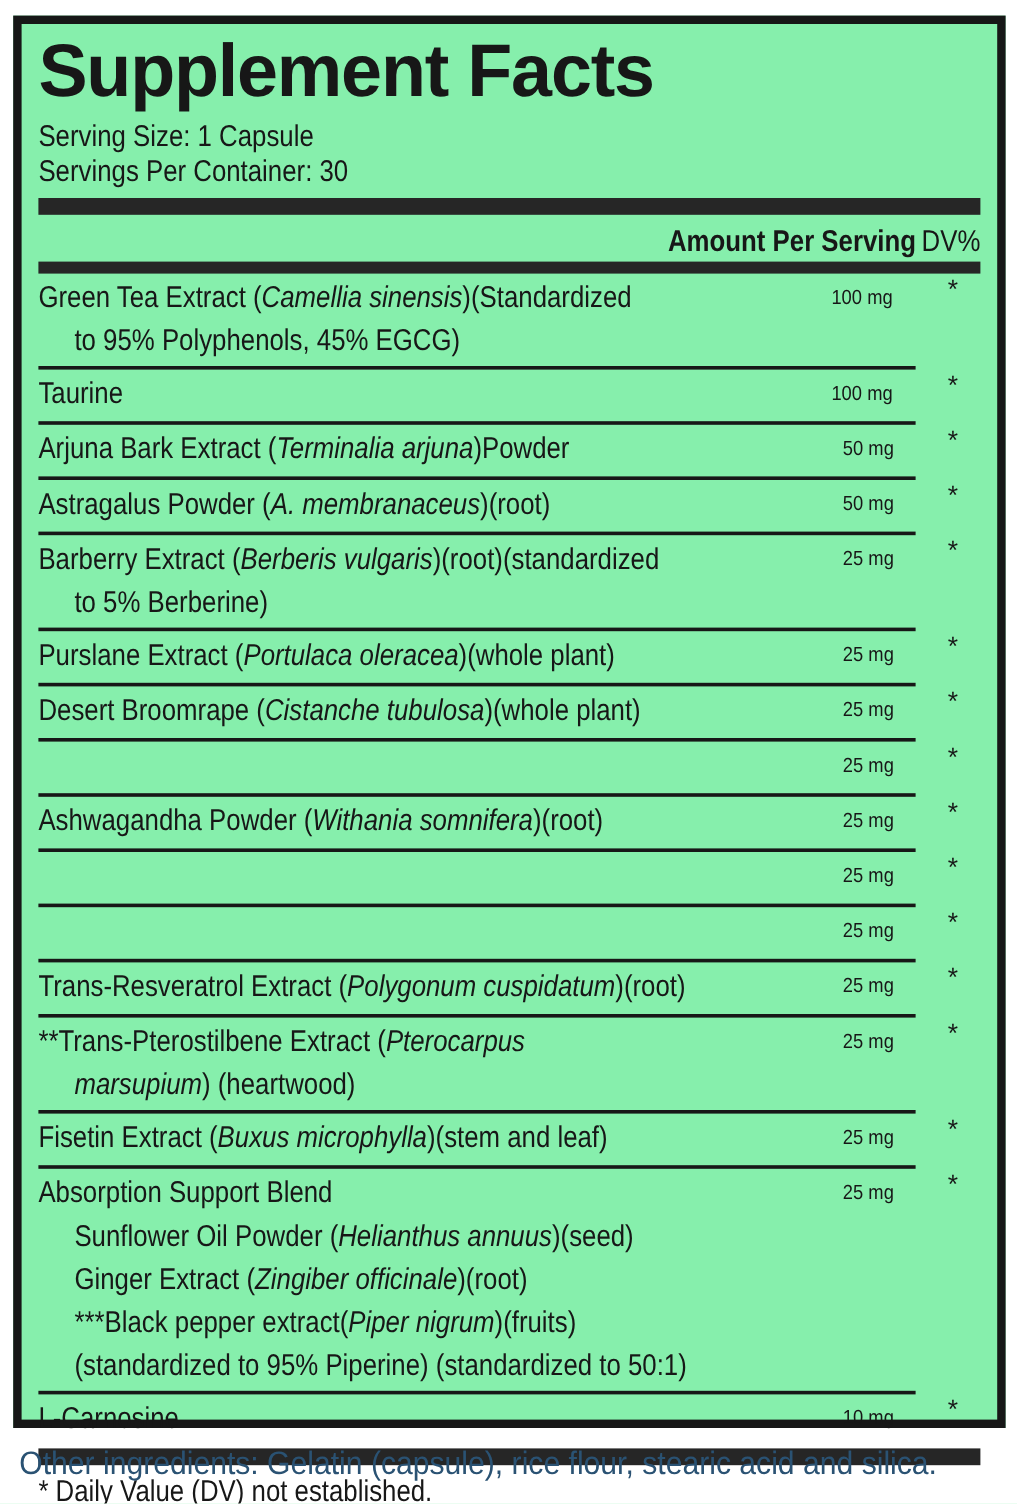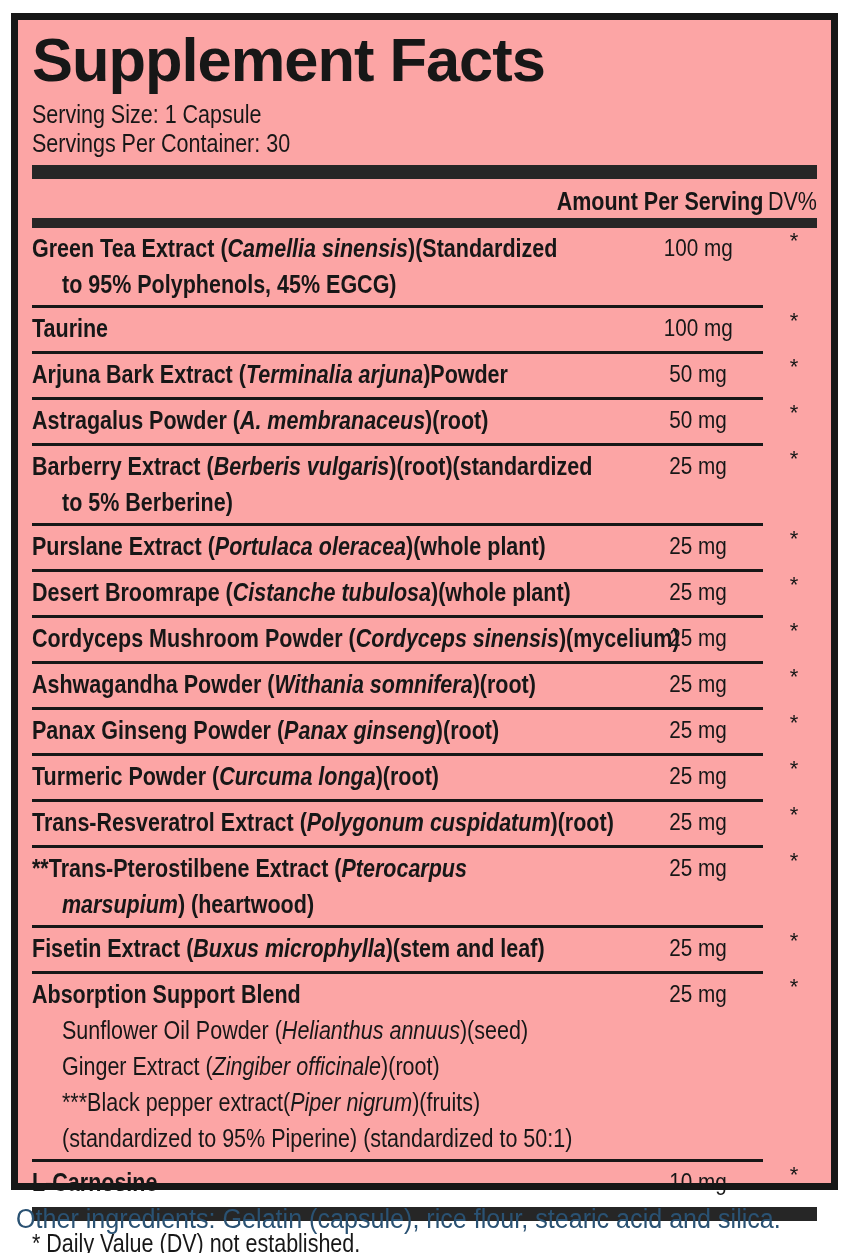--- a/index.html
+++ b/index.html
@@ -23,21 +23,21 @@
 
   
   .panel {
     position: absolute;
     left: 11px;
     top: 13px;
     width: 827px;
     height: 1177px;
     box-sizing: border-box;
     border: 7px solid #171717;
-    background: #fca5a5;
+    background: #86efac;
   }
   .panel-inner {
     position: relative;
     width: 100%;
     height: 100%;
     box-sizing: border-box;
     padding: 0 14px;
   }
 
   
@@ -136,33 +136,32 @@
     position: relative;
     min-height: 38px;
     padding: 2px 0 3px 0;
   }
   .row-name {
     display: block;
     font-size: 25px;
     line-height: 36px;
     color: #171717;
     padding-right: 200px;
-    font-weight: bold;
   }
   .row-name .sub {
     display: block;
     padding-left: 30px;
   }
   .row-amt {
     position: absolute;
     top: 2px;
-    right: 44px;
+    right: 70px;
     width: 150px;
-    text-align: center;
-    font-size: 23px;
+    text-align: right;
+    font-size: 17px;
     line-height: 36px;
     color: #171717;
   }
   .row-amt .cond-c { transform: scaleX(0.9); }
   .row-dv {
     position: absolute;
     top: 0px;
     right: 2px;
     width: 42px;
     text-align: center;
@@ -273,39 +272,36 @@
             <div class="row-dv">*</div>
           </div>
           <div class="rule-thin"></div>
           <div class="row">
             <div class="row-name"><span class="cond">Desert Broomrape (<i class="bin">Cistanche tubulosa</i>)(whole plant)</span></div>
             <div class="row-amt"><span class="cond-c">25 mg</span></div>
             <div class="row-dv">*</div>
           </div>
           <div class="rule-thin"></div>
           <div class="row">
-            <div class="row-name"><span class="cond">Cordyceps Mushroom Powder (<i class="bin">Cordyceps sinensis</i>)(mycelium)</span></div>
             <div class="row-amt"><span class="cond-c">25 mg</span></div>
             <div class="row-dv">*</div>
           </div>
           <div class="rule-thin"></div>
           <div class="row">
             <div class="row-name"><span class="cond">Ashwagandha Powder (<i class="bin">Withania somnifera</i>)(root)</span></div>
             <div class="row-amt"><span class="cond-c">25 mg</span></div>
             <div class="row-dv">*</div>
           </div>
           <div class="rule-thin"></div>
           <div class="row">
-            <div class="row-name"><span class="cond">Panax Ginseng Powder (<i class="bin">Panax ginseng</i>)(root)</span></div>
-            <div class="row-amt"><span class="cond-c">25 mg</span></div>
-            <div class="row-dv">*</div>
-          </div>
-          <div class="rule-thin"></div>
-          <div class="row">
-            <div class="row-name"><span class="cond">Turmeric Powder (<i class="bin">Curcuma longa</i>)(root)</span></div>
+            <div class="row-amt"><span class="cond-c">25 mg</span></div>
+            <div class="row-dv">*</div>
+          </div>
+          <div class="rule-thin"></div>
+          <div class="row">
             <div class="row-amt"><span class="cond-c">25 mg</span></div>
             <div class="row-dv">*</div>
           </div>
           <div class="rule-thin"></div>
           <div class="row">
             <div class="row-name"><span class="cond">Trans-Resveratrol Extract (<i class="bin">Polygonum cuspidatum</i>)(root)</span></div>
             <div class="row-amt"><span class="cond-c">25 mg</span></div>
             <div class="row-dv">*</div>
           </div>
           <div class="rule-thin"></div>

